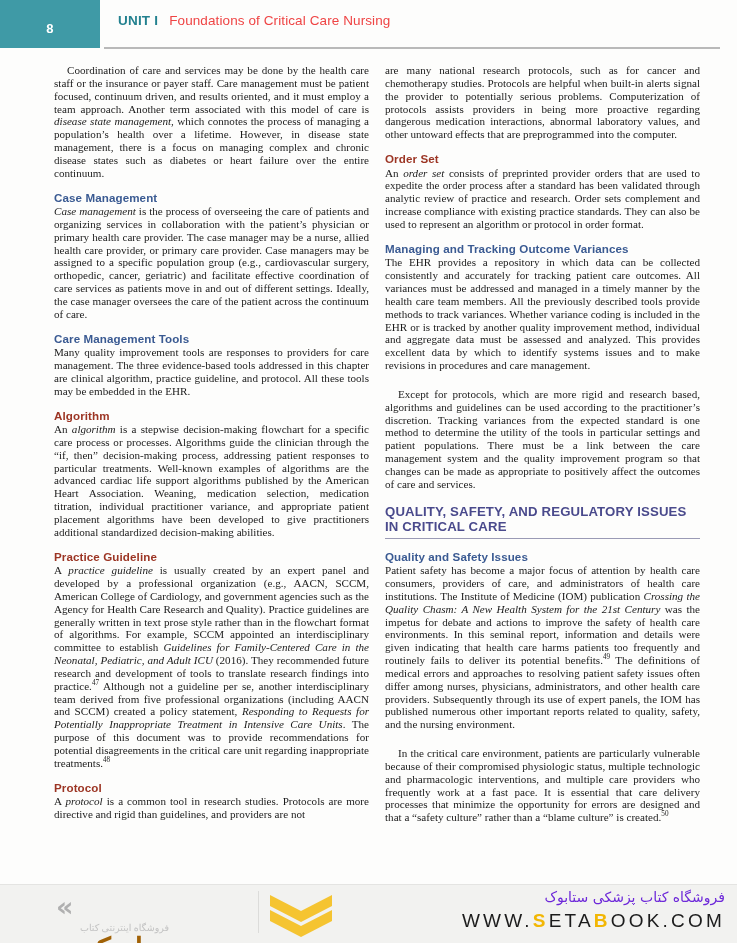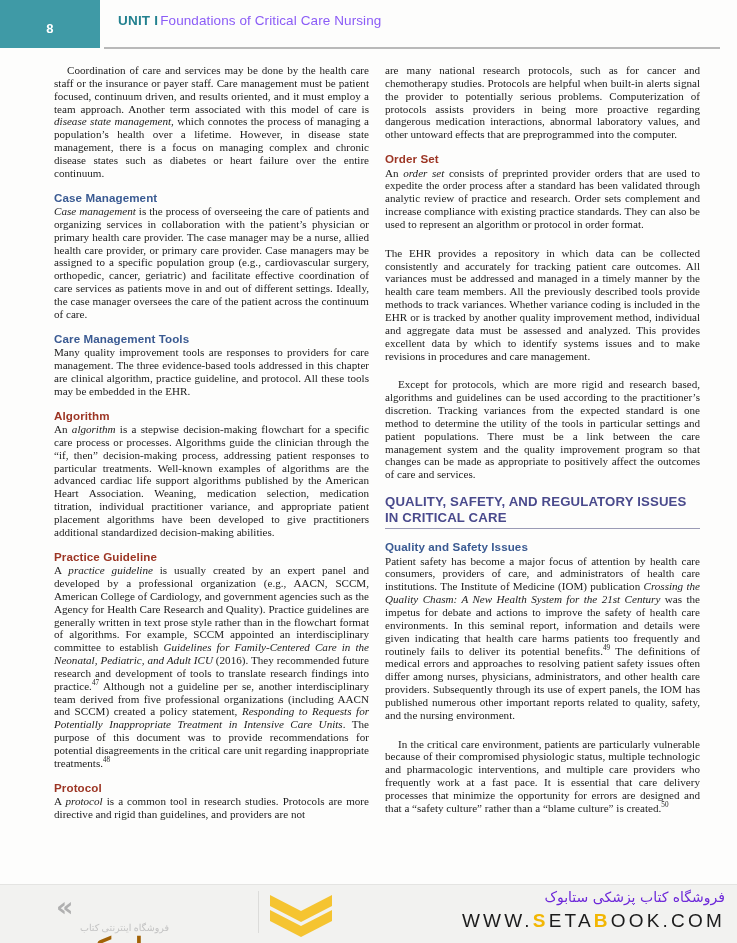--- a/index.html
+++ b/index.html
@@ -31,21 +31,21 @@
   }
   .runhead-text{
     position:absolute;left:118px;top:0;height:32px;
     display:flex;align-items:center;padding-top:9px;box-sizing:border-box;
     font-family:"Liberation Sans",sans-serif;
   }
   .unit-label{
     color:#23818f;font-weight:700;font-size:13.5px;letter-spacing:.2px;
   }
   .runhead-title{
-    color:#8b5cf6;font-weight:400;font-size:13.5px;margin-left:2px;
+    color:#ef4444;font-weight:400;font-size:13.5px;margin-left:11px;
     letter-spacing:.1px;
   }
   .runhead-rule{
     position:absolute;left:104px;top:47px;width:616px;height:2px;
     background:#b9b9b9;
   }
 
   
   .cols{
     position:absolute;left:40px;top:64px;width:660px;height:800px;
@@ -182,20 +182,21 @@
         <p class="body">An <i>algorithm</i> is a stepwise decision-making flowchart for a specific care process or processes. Algorithms guide the clinician through the “if, then” decision-making process, addressing patient responses to particular treatments. Well-known examples of algorithms are the advanced cardiac life support algorithms published by the American Heart Association. Weaning, medication selection, medication titration, individual practitioner variance, and appropriate patient placement algorithms have been developed to give practitioners additional standardized decision-making abilities.</p>
         <h4 class="sec-c">Practice Guideline</h4>
         <p class="body">A <i>practice guideline</i> is usually created by an expert panel and developed by a professional organization (e.g., AACN, SCCM, American College of Cardiology, and government agencies such as the Agency for Health Care Research and Quality). Practice guidelines are generally written in text prose style rather than in the flowchart format of algorithms. For example, SCCM appointed an interdisciplinary committee to establish <i>Guidelines for Family-Centered Care in the Neonatal, Pediatric, and Adult ICU</i> (2016). They recommended future research and development of tools to translate research findings into practice.<sup>47</sup> Although not a guideline per se, another interdisciplinary team derived from five professional organizations (including AACN and SCCM) created a policy statement, <i>Responding to Requests for Potentially Inappropriate Treatment in Intensive Care Units</i>. The purpose of this document was to provide recommendations for potential disagreements in the critical care unit regarding inappropriate treatments.<sup>48</sup></p>
         <h4 class="sec-c">Protocol</h4>
         <p class="body">A <i>protocol</i> is a common tool in research studies. Protocols are more directive and rigid than guidelines, and providers are not</p>
       </div>
     <div class="col col-right" id="col-right">
         <p class="body">are many national research protocols, such as for cancer and chemotherapy studies. Protocols are helpful when built-in alerts signal the provider to potentially serious problems. Computerization of protocols assists providers in being more proactive regarding dangerous medication interactions, abnormal laboratory values, and other untoward effects that are preprogrammed into the computer.</p>
         <h4 class="sec-c">Order Set</h4>
         <p class="body">An <i>order set</i> consists of preprinted provider orders that are used to expedite the order process after a standard has been validated through analytic review of practice and research. Order sets complement and increase compliance with existing practice standards. They can also be used to represent an algorithm or protocol in order format.</p>
+        <h3 class="sec-b">Managing and Tracking Outcome Variances</h3>
         <p class="body">The EHR provides a repository in which data can be collected consistently and accurately for tracking patient care outcomes. All variances must be addressed and managed in a timely manner by the health care team members. All the previously described tools provide methods to track variances. Whether variance coding is included in the EHR or is tracked by another quality improvement method, individual and aggregate data must be assessed and analyzed. This provides excellent data by which to identify systems issues and to make revisions in procedures and care management.</p>
         <p class="body indent">Except for protocols, which are more rigid and research based, algorithms and guidelines can be used according to the practitioner’s discretion. Tracking variances from the expected standard is one method to determine the utility of the tools in particular settings and patient populations. There must be a link between the care management system and the quality improvement program so that changes can be made as appropriate to positively affect the outcomes of care and services.</p>
         <h2 class="sec-a">Quality, Safety, and Regulatory Issues in Critical Care</h2>
         <div class="rule-a"></div>
         <h3 class="sec-b">Quality and Safety Issues</h3>
         <p class="body">Patient safety has become a major focus of attention by health care consumers, providers of care, and administrators of health care institutions. The Institute of Medicine (IOM) publication <i>Crossing the Quality Chasm: A New Health System for the 21st Century</i> was the impetus for debate and actions to improve the safety of health care environments. In this seminal report, information and details were given indicating that health care harms patients too frequently and routinely fails to deliver its potential benefits.<sup>49</sup> The definitions of medical errors and approaches to resolving patient safety issues often differ among nurses, physicians, administrators, and other health care providers. Subsequently through its use of expert panels, the IOM has published numerous other important reports related to quality, safety, and the nursing environment.</p>
         <p class="body indent">In the critical care environment, patients are particularly vulnerable because of their compromised physiologic status, multiple technologic and pharmacologic interventions, and multiple care providers who frequently work at a fast pace. It is essential that care delivery processes that minimize the opportunity for errors are designed and that a “safety culture” rather than a “blame culture” is created.<sup>50</sup></p>
       </div>
   </div>
   <div class="fade" style="bottom:58px;"></div>

